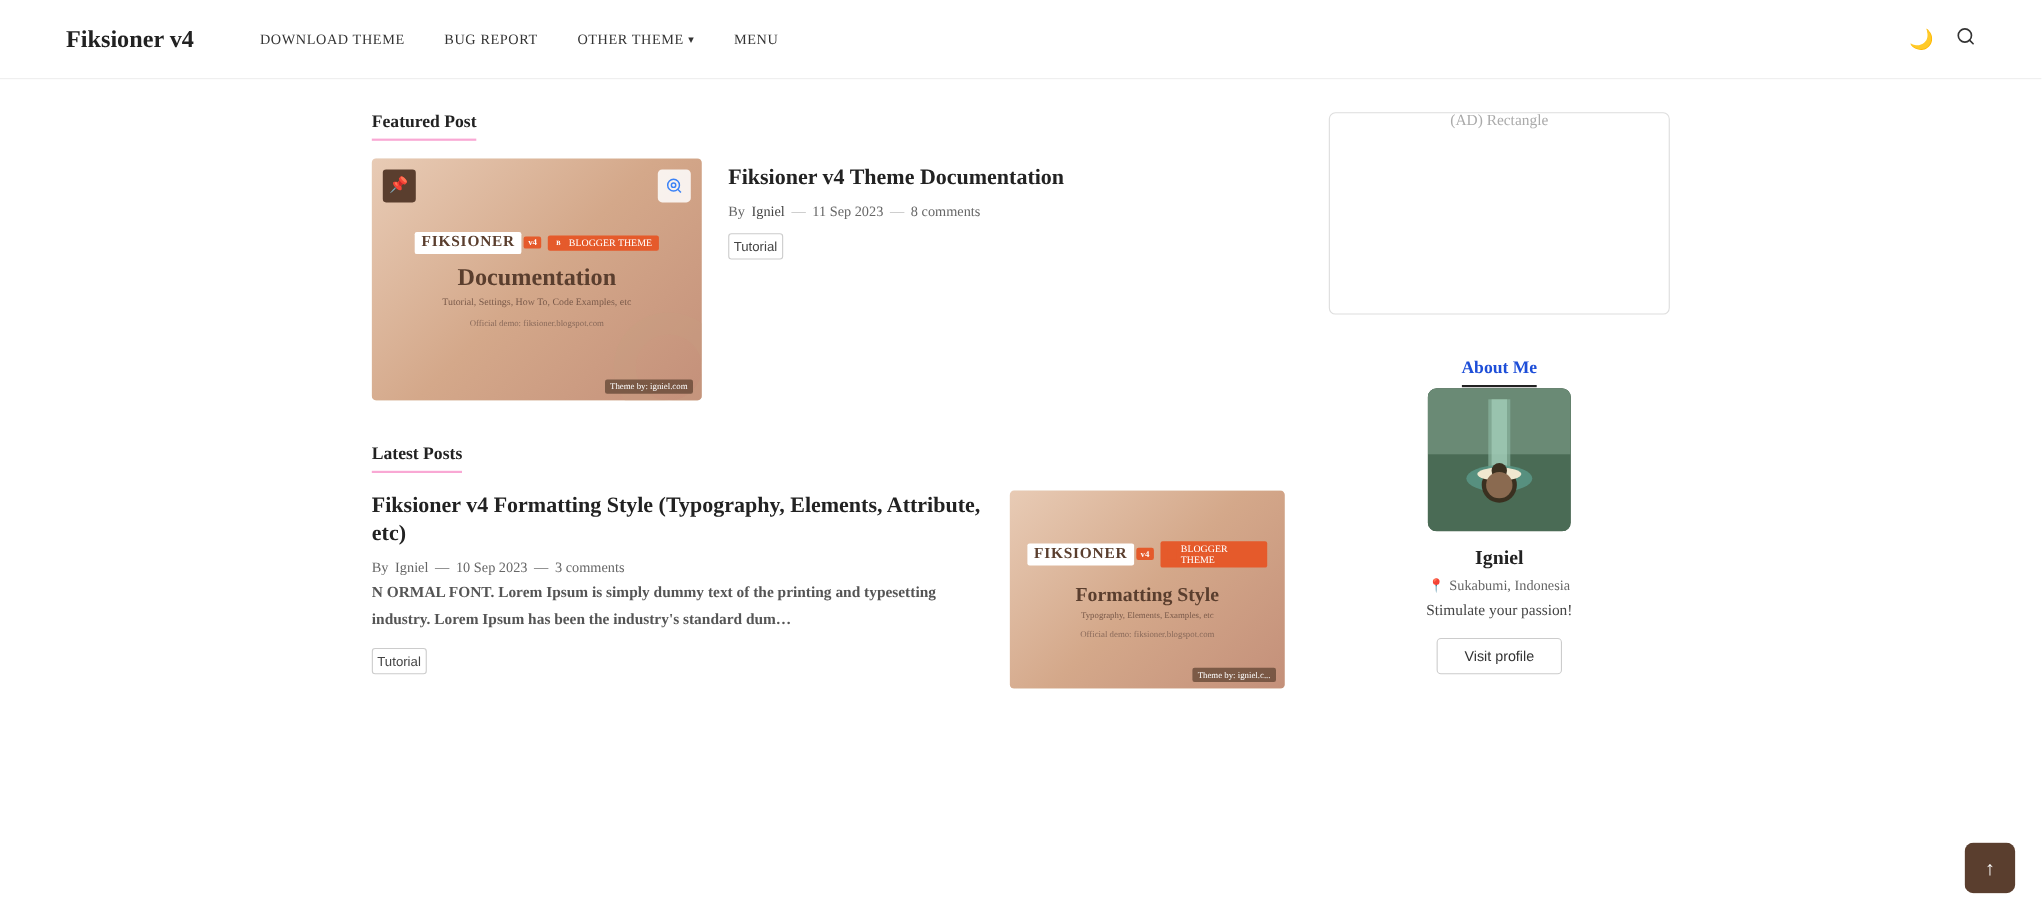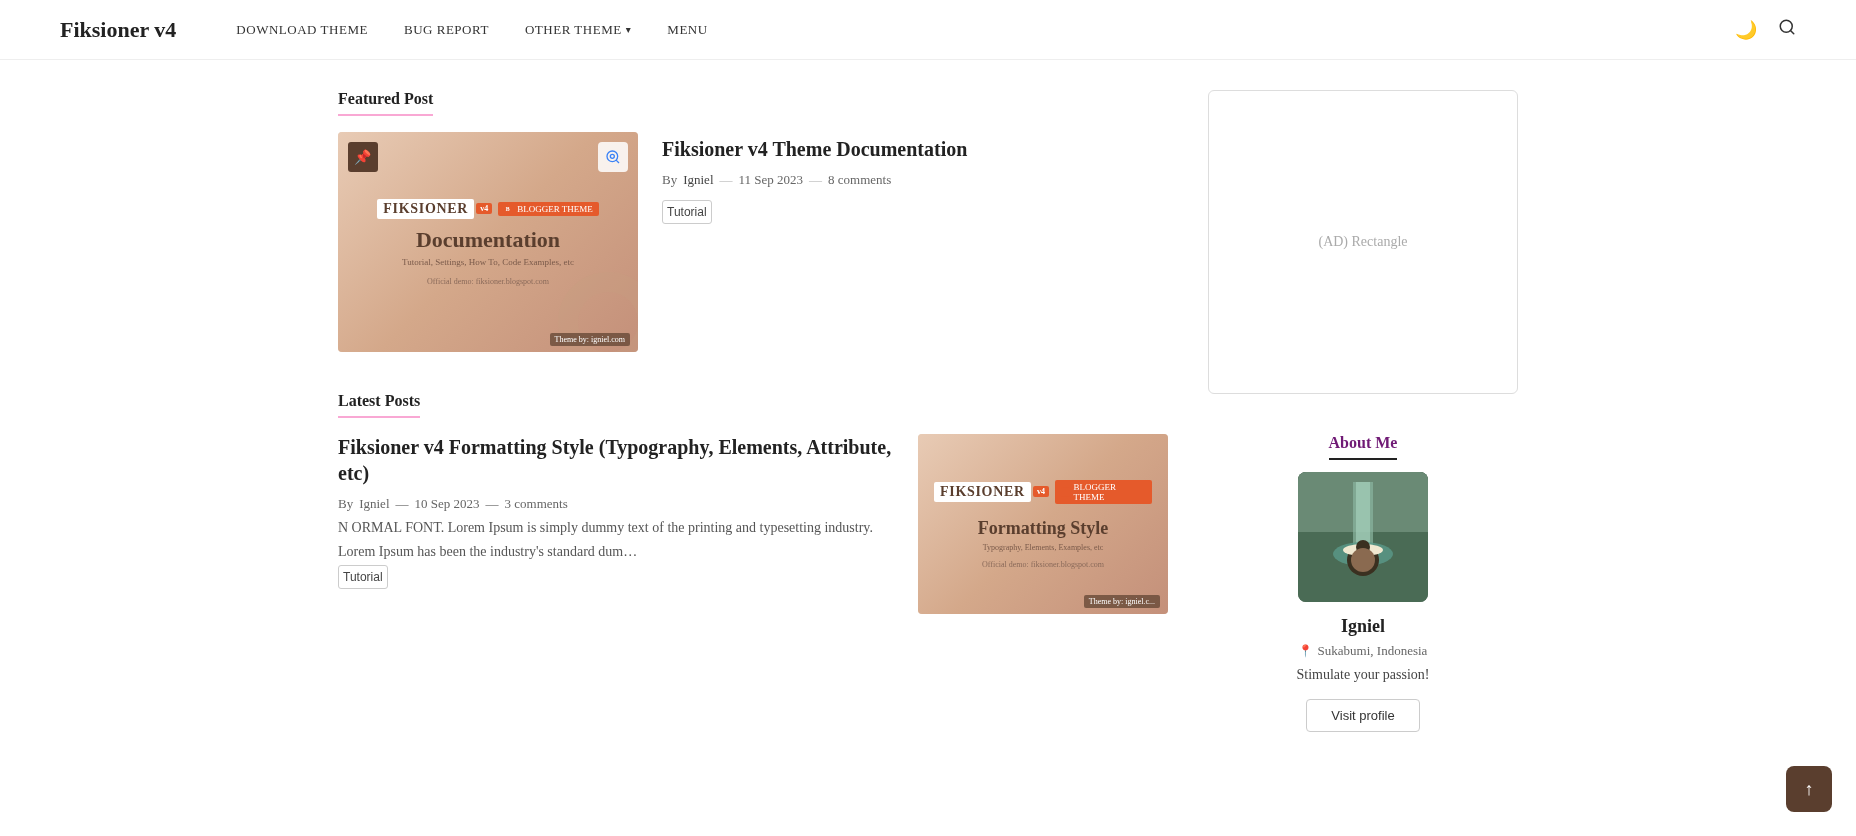--- a/index.html
+++ b/index.html
@@ -3,21 +3,21 @@
   <meta charset="utf-8">
   <style>
     * { box-sizing: border-box; margin: 0; padding: 0; }
     body { font-family: 'Georgia', serif; background: #fff; color: #222; font-size: 15px; }
 
     
     .header {
       display: flex;
       align-items: center;
       padding: 0 60px;
-      height: 60px;
+      height: 72px;
       border-bottom: 1px solid #eee;
       position: sticky;
       top: 0;
       background: #fff;
       z-index: 100;
     }
     .header-logo {
       font-size: 22px;
       font-weight: 700;
       color: #222;
@@ -276,21 +276,22 @@
     }
     .latest-location {
       font-size: 13px;
       color: #666;
       margin-bottom: 12px;
     }
     .latest-excerpt {
       font-size: 14px;
       color: #555;
       line-height: 1.7;
-      margin-bottom: 1px;
+      margin-bottom: 13px;
+      font-weight: bold;
     }
     .latest-thumb {
       width: 250px;
       height: 180px;
       flex-shrink: 0;
       border-radius: 4px;
       overflow: hidden;
       position: relative;
       background: #e8d5c4;
     }
@@ -317,38 +318,38 @@
       font-size: 8px;
       color: #7a5a4a;
       text-align: center;
       margin-bottom: 8px;
     }
 
     
     .sidebar-ad-box {
       border: 1px solid #ddd;
       border-radius: 6px;
-      height: 304px;
-      display: flex;
-      align-items: center;
+      height: 184px;
+      display: flex;
+      align-items: flex-start;
       justify-content: center;
       margin-bottom: 40px;
     }
     .ad-label {
       color: #aaa;
       font-size: 14px;
     }
     .about-section {
       text-align: center;
     }
     .about-title {
       font-size: 16px;
       font-weight: 700;
-      color: #701a75;
-      margin-bottom: 12px;
+      color: #1d4ed8;
+      margin-bottom: 1px;
       padding-bottom: 6px;
       border-bottom: 2px solid #222;
       display: inline-block;
     }
     .about-avatar {
       width: 130px;
       height: 130px;
       border-radius: 8px;
       overflow: hidden;
       margin: 0 auto 14px;

